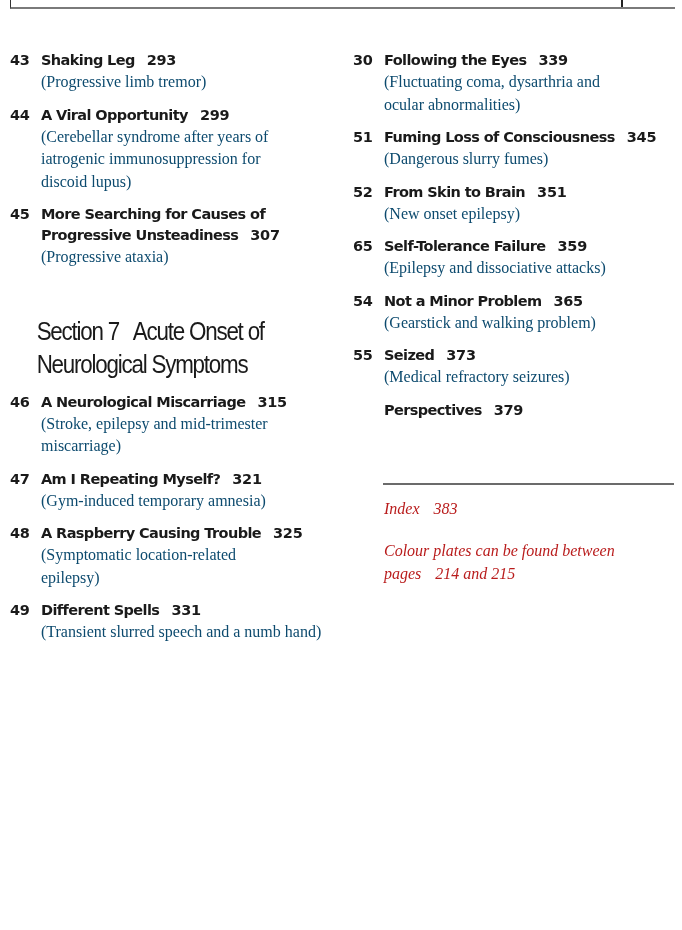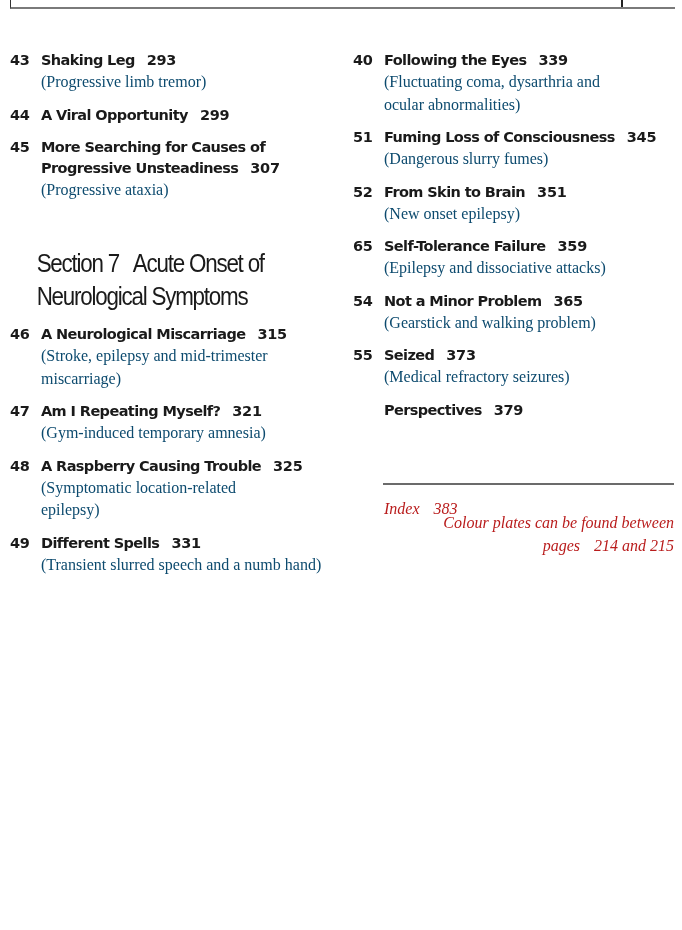--- a/index.html
+++ b/index.html
@@ -100,41 +100,42 @@
     .italic-block {
       position: absolute;
       left: 384px;
       font-family: "Liberation Serif", serif;
       font-style: italic;
       font-size: 16px;
       line-height: 22.5px;
       color: #b91c1c;
     }
     .index-line { top: 498px; }
-    .plates-line { top: 512px; width: 290px; text-align: right; }
+    .plates-line { top: 540px; width: 290px; }
     .gap { margin-left: 14px; }
   </style>
 </head>
 <body>
 
 <div class="top-frame">
   <div class="divider"></div>
 </div>
 
 <div class="col col-left">
 
   <div class="entry">
     <span class="num">43</span>
     <div><span class="title">Shaking Leg</span><span class="page">293</span></div>
     <div class="desc">(Progressive limb tremor)</div>
   </div>
 
   <div class="entry">
     <span class="num">44</span>
     <div><span class="title">A Viral Opportunity</span><span class="page">299</span></div>
+    <div class="desc" style="width:262px">(Cerebellar syndrome after years of iatrogenic immunosuppression for discoid lupus)</div>
   </div>
 
   <div class="entry">
     <span class="num">45</span>
     <div style="width:262px"><span class="title">More Searching for Causes of Progressive Unsteadiness</span><span class="page">307</span></div>
     <div class="desc">(Progressive ataxia)</div>
   </div>
 
   <div class="section-heading">
     <span class="sec-label">Section 7</span><span>Acute Onset of Neurological Symptoms</span>
@@ -161,21 +162,21 @@
   <div class="entry">
     <span class="num">49</span>
     <div><span class="title">Different Spells</span><span class="page">331</span></div>
     <div class="desc" style="width:285px">(Transient slurred speech and a numb hand)</div>
   </div>
 </div>
 
 <div class="col col-right">
 
   <div class="entry">
-    <span class="num">40</span>
+    <span class="num">30</span>
     <div><span class="title">Following the Eyes</span><span class="page">339</span></div>
     <div class="desc" style="width:255px">(Fluctuating coma, dysarthria and ocular abnormalities)</div>
   </div>
 
   <div class="entry">
     <span class="num">51</span>
     <div style="white-space:nowrap"><span class="title">Fuming Loss of Consciousness</span><span class="page">345</span></div>
     <div class="desc">(Dangerous slurry fumes)</div>
   </div>
 

